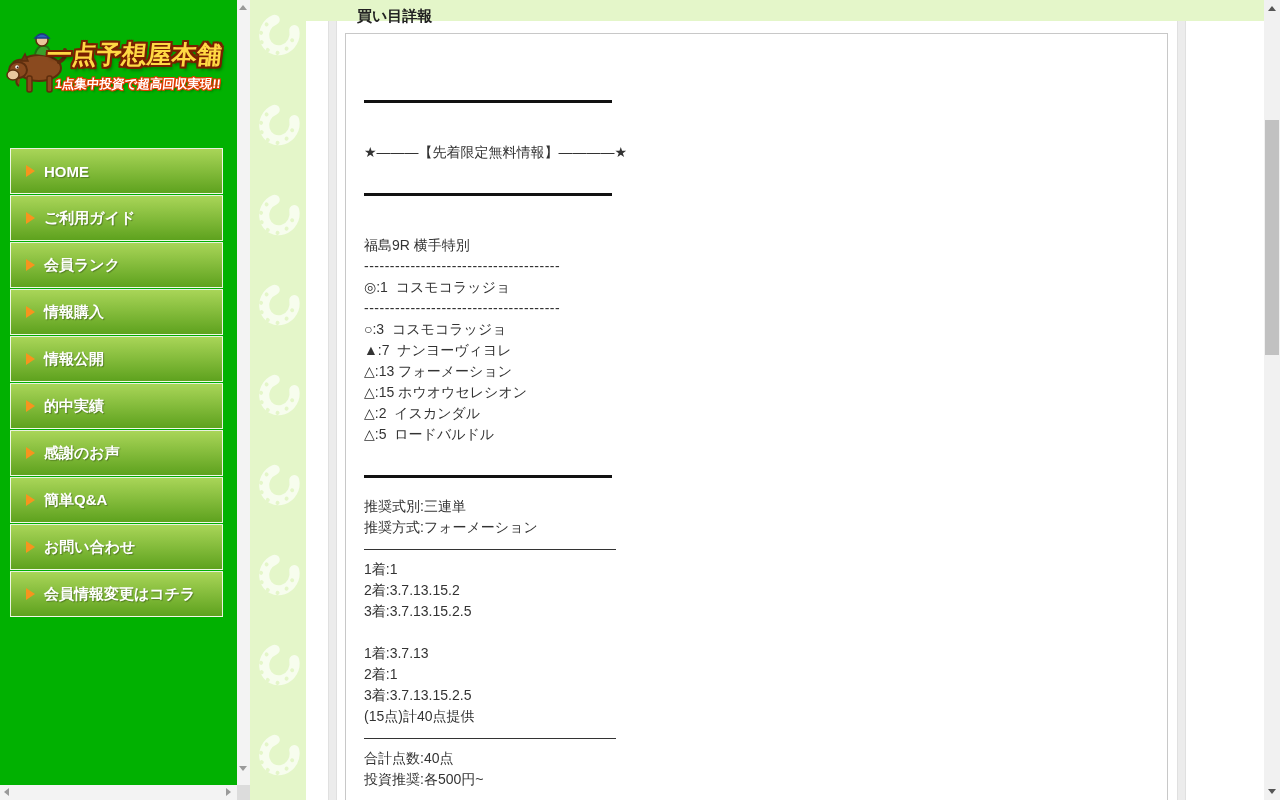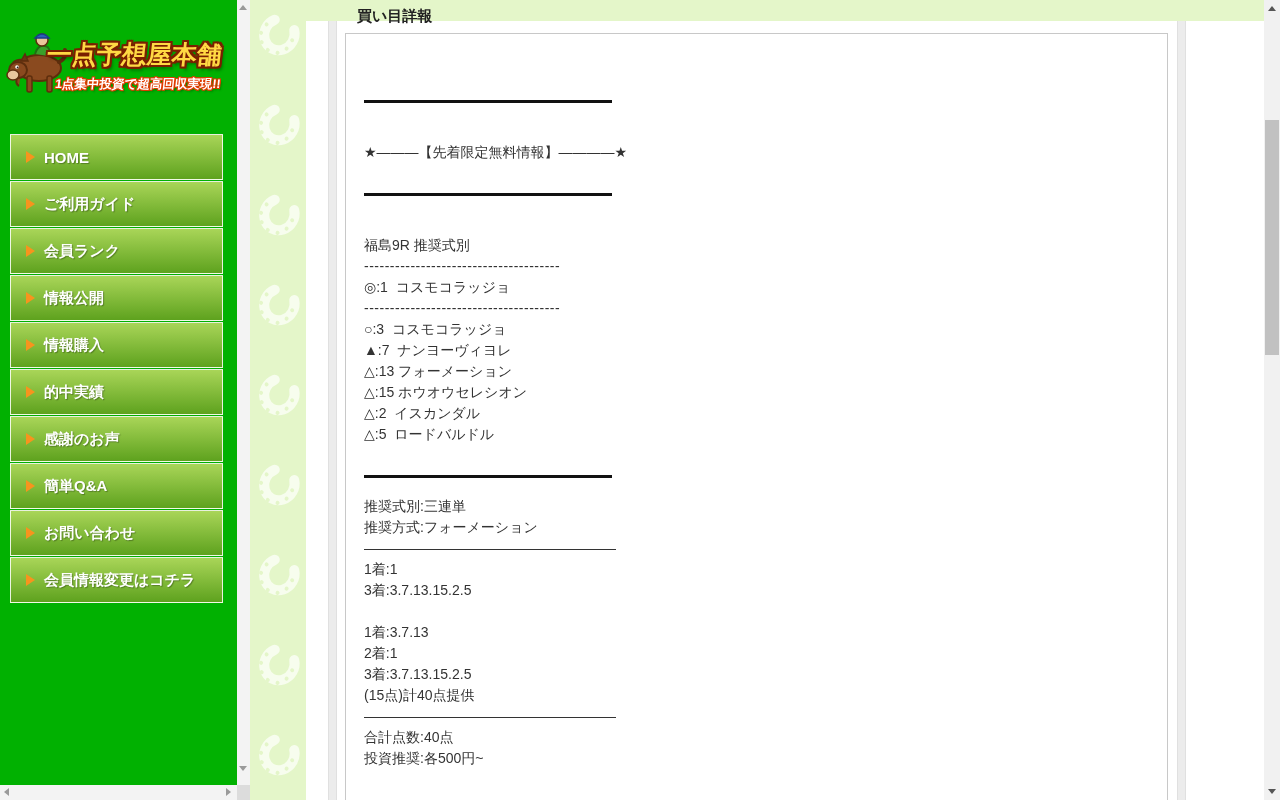--- a/index.html
+++ b/index.html
@@ -19,21 +19,21 @@
   .logo-title{position:absolute;left:42px;top:20px;font-size:25px;font-weight:bold;white-space:nowrap;
     color:var(--logo-gold,#ffd943);transform:skewX(-6deg);
     text-shadow:-2px -2px 0 #7a1f00,2px -2px 0 #7a1f00,-2px 2px 0 #7a1f00,2px 2px 0 #7a1f00,
       -2px 0 0 #7a1f00,2px 0 0 #7a1f00,0 -2px 0 #7a1f00,0 2px 0 #7a1f00,3px 4px 3px rgba(0,0,0,.35);}
   .logo-sub{position:absolute;left:50px;top:58px;font-size:12.5px;font-weight:bold;white-space:nowrap;
     color:#ffffff;transform:skewX(-6deg);
     text-shadow:-1px -1px 0 #e03c00,1px -1px 0 #e03c00,-1px 1px 0 #e03c00,1px 1px 0 #e03c00,
       -1px 0 0 #e03c00,1px 0 0 #e03c00,0 -1px 0 #e03c00,0 1px 0 #e03c00,2px 2px 2px rgba(0,0,0,.35);}
 
   
-  .menu{position:absolute;left:10px;top:134px;width:213px;}
+  .menu{position:absolute;left:10px;top:148px;width:213px;}
   .menu-item{position:relative;height:44px;margin-bottom:1px;border:1px solid rgba(255,255,255,.85);
     background:linear-gradient(to bottom,var(--menu-top,#a9d558),var(--menu-bottom,#5ea21e));
     display:flex;align-items:center;cursor:pointer;}
   .menu-item .tri{width:0;height:0;margin-left:15px;border-left:9px solid var(--accent,#f7941d);
     border-top:6px solid transparent;border-bottom:6px solid transparent;}
   .menu-item .lbl{margin-left:9px;color:#ffffff;font-size:15px;font-weight:bold;
     text-shadow:1px 1px 1px rgba(0,0,0,.3);white-space:nowrap;}
 
   
   .sb-v{position:absolute;left:237px;top:0;width:13px;height:785px;background:#f3f3f3;}
@@ -283,25 +283,25 @@
           <div class="menu-item">
             <span class="tri"></span>
             <span class="lbl">ご利用ガイド</span>
           </div>
           <div class="menu-item">
             <span class="tri"></span>
             <span class="lbl">会員ランク</span>
           </div>
           <div class="menu-item">
             <span class="tri"></span>
+            <span class="lbl">情報購入</span>
+          </div>
+          <div class="menu-item">
+            <span class="tri"></span>
             <span class="lbl">情報公開</span>
-          </div>
-          <div class="menu-item">
-            <span class="tri"></span>
-            <span class="lbl">情報購入</span>
           </div>
           <div class="menu-item">
             <span class="tri"></span>
             <span class="lbl">的中実績</span>
           </div>
           <div class="menu-item">
             <span class="tri"></span>
             <span class="lbl">感謝のお声</span>
           </div>
           <div class="menu-item">
@@ -336,36 +336,37 @@
     <div class="heading">買い目詳報</div>
     <div class="panel">
       <div class="content" id="content">
           <div class="line">&nbsp;</div>
           <div class="line"><div class="bar"></div></div>
           <div class="line">&nbsp;</div>
           <div class="line">★―――【先着限定無料情報】――――★</div>
           <div class="line">&nbsp;</div>
           <div class="line"><div class="bar"></div></div>
           <div class="line">&nbsp;</div>
-          <div class="line">福島9R 推奨式別</div>
+          <div class="line">福島9R 横手特別</div>
           <div class="line dashline">--------------------------------------</div>
           <div class="line">◎:1  コスモコラッジョ</div>
           <div class="line dashline">--------------------------------------</div>
           <div class="line">○:3  コスモコラッジョ</div>
           <div class="line">▲:7  ナンヨーヴィヨレ</div>
           <div class="line">△:13 フォーメーション</div>
           <div class="line">△:15 ホウオウセレシオン</div>
           <div class="line">△:2  イスカンダル</div>
           <div class="line">△:5  ロードバルドル</div>
           <div class="line">&nbsp;</div>
           <div class="line"><div class="bar"></div></div>
           <div class="line">推奨式別:三連単</div>
           <div class="line">推奨方式:フォーメーション</div>
           <div class="line">――――――――――――――――――</div>
           <div class="line">1着:1</div>
+          <div class="line">2着:3.7.13.15.2</div>
           <div class="line">3着:3.7.13.15.2.5</div>
           <div class="line">&nbsp;</div>
           <div class="line">1着:3.7.13</div>
           <div class="line">2着:1</div>
           <div class="line">3着:3.7.13.15.2.5</div>
           <div class="line">(15点)計40点提供</div>
           <div class="line">――――――――――――――――――</div>
           <div class="line">合計点数:40点</div>
           <div class="line">投資推奨:各500円~</div>
         </div>

